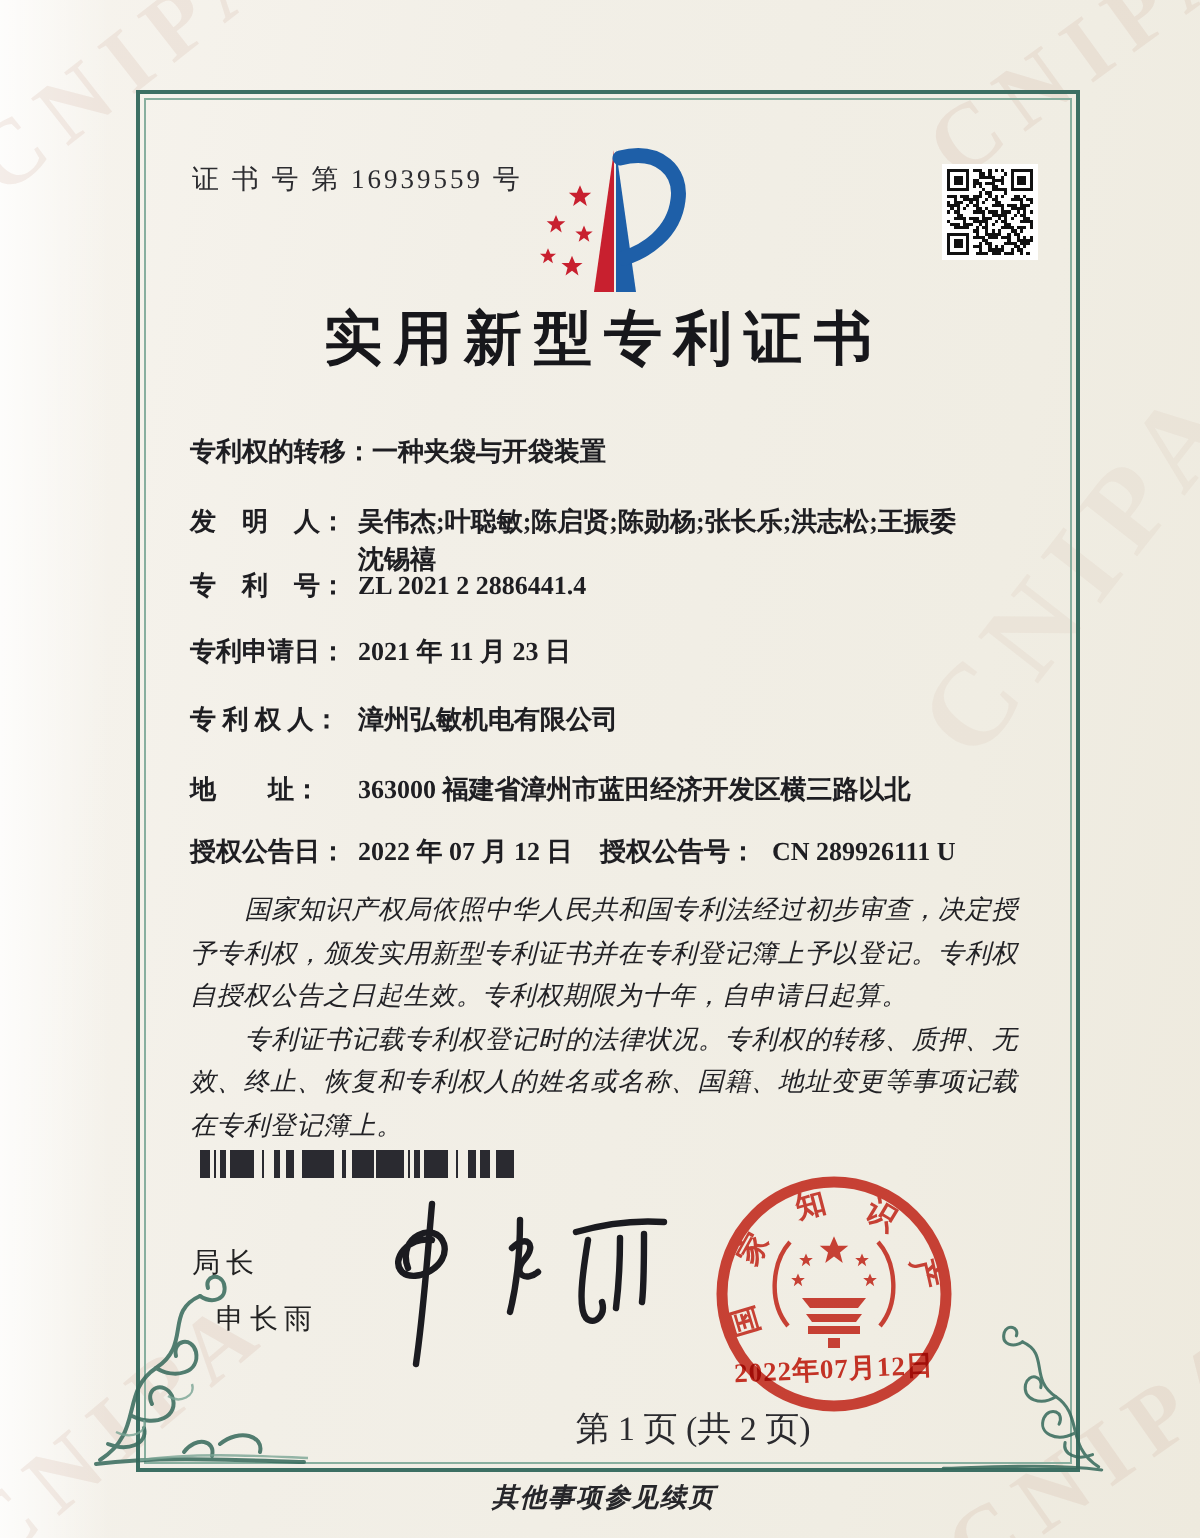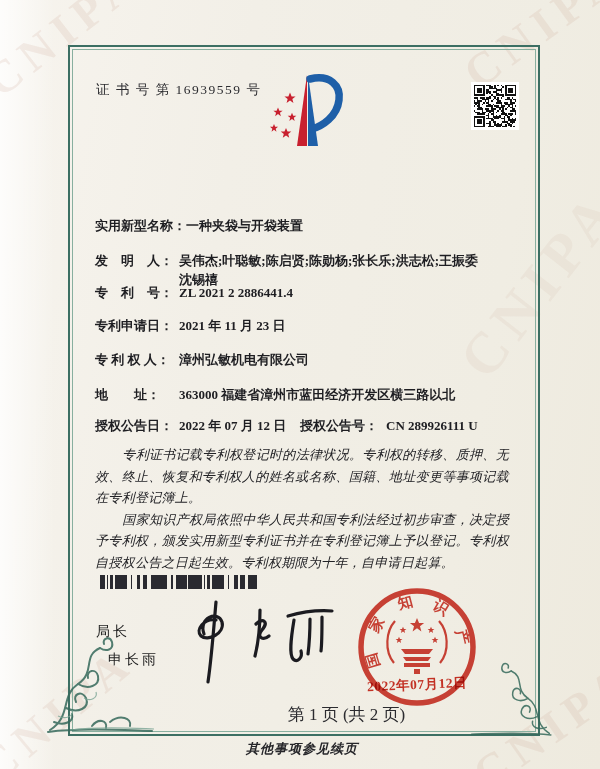--- a/index.html
+++ b/index.html
@@ -362,23 +362,24 @@
       <g fill="#c8202f">
         <path transform="translate(24,28) scale(0.9)" d="M0,-6 L1.8,-1.8 6.2,-1.8 2.6,1.1 3.8,5.6 0,2.8 -3.8,5.6 -2.6,1.1 -6.2,-1.8 -1.8,-1.8 Z"></path>
         <path transform="translate(12,42) scale(0.75)" d="M0,-6 L1.8,-1.8 6.2,-1.8 2.6,1.1 3.8,5.6 0,2.8 -3.8,5.6 -2.6,1.1 -6.2,-1.8 -1.8,-1.8 Z"></path>
         <path transform="translate(26,47) scale(0.7)" d="M0,-6 L1.8,-1.8 6.2,-1.8 2.6,1.1 3.8,5.6 0,2.8 -3.8,5.6 -2.6,1.1 -6.2,-1.8 -1.8,-1.8 Z"></path>
         <path transform="translate(8,58) scale(0.65)" d="M0,-6 L1.8,-1.8 6.2,-1.8 2.6,1.1 3.8,5.6 0,2.8 -3.8,5.6 -2.6,1.1 -6.2,-1.8 -1.8,-1.8 Z"></path>
         <path transform="translate(20,63) scale(0.85)" d="M0,-6 L1.8,-1.8 6.2,-1.8 2.6,1.1 3.8,5.6 0,2.8 -3.8,5.6 -2.6,1.1 -6.2,-1.8 -1.8,-1.8 Z"></path>
       </g>
     </g>
   </svg>
 
+  <div class="title">实用新型专利证书</div>
 
   <div class="field-row" style="top:216px">
-    <span class="field-label">实用新型名称：</span>
+    <span class="field-label">专利权的转移：</span>
     <span class="field-value">一种夹袋与开袋装置</span>
   </div>
   <div class="field-row" style="top:251px">
     <span class="field-label">发　明　人：</span>
     <span class="field-value">吴伟杰;叶聪敏;陈启贤;陈勋杨;张长乐;洪志松;王振委
 沈锡禧</span>
   </div>
   <div class="field-row" style="top:283px">
     <span class="field-label">专　利　号：</span>
     <span class="field-value">ZL 2021 2 2886441.4</span>
@@ -398,22 +399,22 @@
   <div class="field-row row-grant" style="top:416px">
     <span class="field-label">授权公告日：</span>
     <span class="field-value">2022 年 07 月 12 日</span>
     <span class="pair2">
       <span class="field-label">授权公告号：</span>
       <span class="field-value">CN 289926111 U</span>
     </span>
   </div>
 
   <div class="body-text">
+    <p>国家知识产权局依照中华人民共和国专利法经过初步审查，决定授予专利权，颁发实用新型专利证书并在专利登记簿上予以登记。专利权自授权公告之日起生效。专利权期限为十年，自申请日起算。</p>
     <p>专利证书记载专利权登记时的法律状况。专利权的转移、质押、无效、终止、恢复和专利权人的姓名或名称、国籍、地址变更等事项记载在专利登记簿上。</p>
-    <p>国家知识产权局依照中华人民共和国专利法经过初步审查，决定授予专利权，颁发实用新型专利证书并在专利登记簿上予以登记。专利权自授权公告之日起生效。专利权期限为十年，自申请日起算。</p>
   </div>
 
   <div class="barcode" id="barcode">
       <i style="width: 1px; background: rgb(42, 42, 48);"></i>
       <i style="width: 2px; background: rgb(42, 42, 48);"></i>
       <i style="width: 1px; background: rgb(42, 42, 48);"></i>
       <i style="width: 1px; background: rgb(42, 42, 48);"></i>
       <i style="width: 3px; background: transparent;"></i>
       <i style="width: 1px; background: rgb(42, 42, 48);"></i>
       <i style="width: 2px; background: transparent;"></i>

